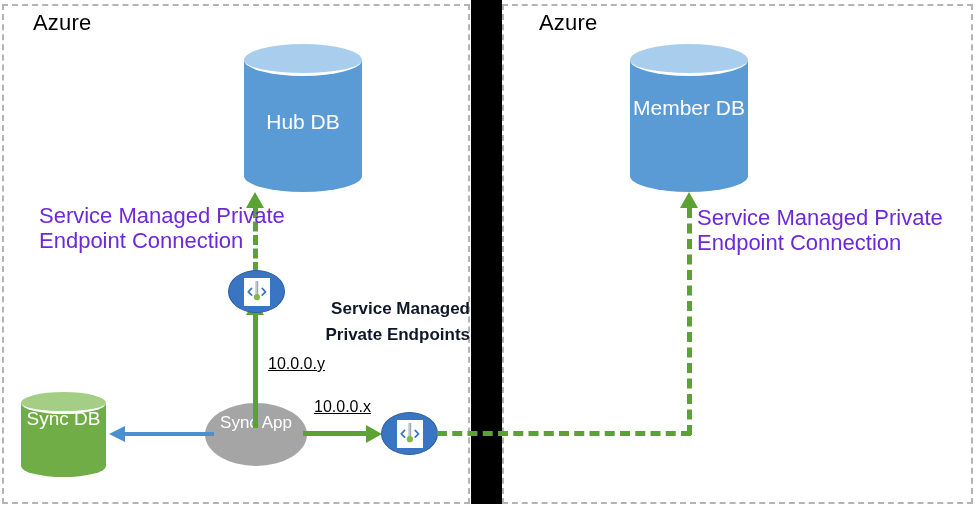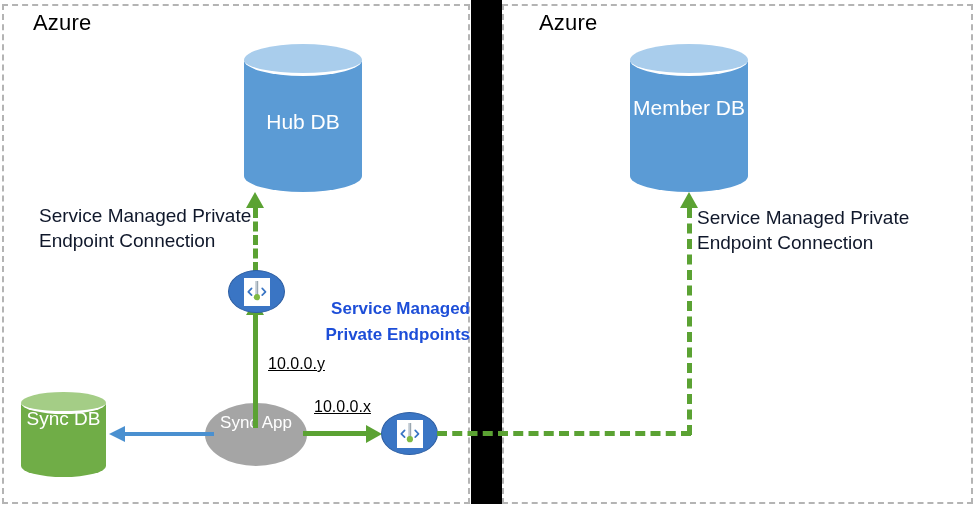--- a/index.html
+++ b/index.html
@@ -240,37 +240,37 @@
     top: 192px;
     width: 0; height: 0;
     border-left: 9px solid transparent;
     border-right: 9px solid transparent;
     border-bottom: 16px solid #5ba233;
   }
 
   
   .caption {
     position: absolute;
-    font-size: 19px;
+    font-size: 22px;
     line-height: 25px;
-    color: #0f172a;
+    color: #6d28d9;
     white-space: pre-line;
   }
   #caption-hub    { left: 39px;  top: 203px; }
   #caption-member { left: 697px; top: 205px; }
 
   #caption-smpe {
     position: absolute;
     left: 270px;
     top: 296px;
     width: 200px;
     font-size: 17px;
     line-height: 26px;
     font-weight: bold;
-    color: #1d4ed8;
+    color: #0f172a;
     text-align: right;
     white-space: pre-line;
   }
 
   .ip-label {
     position: absolute;
     font-size: 16px;
     color: #000000;
     white-space: nowrap;
     text-decoration: underline;

